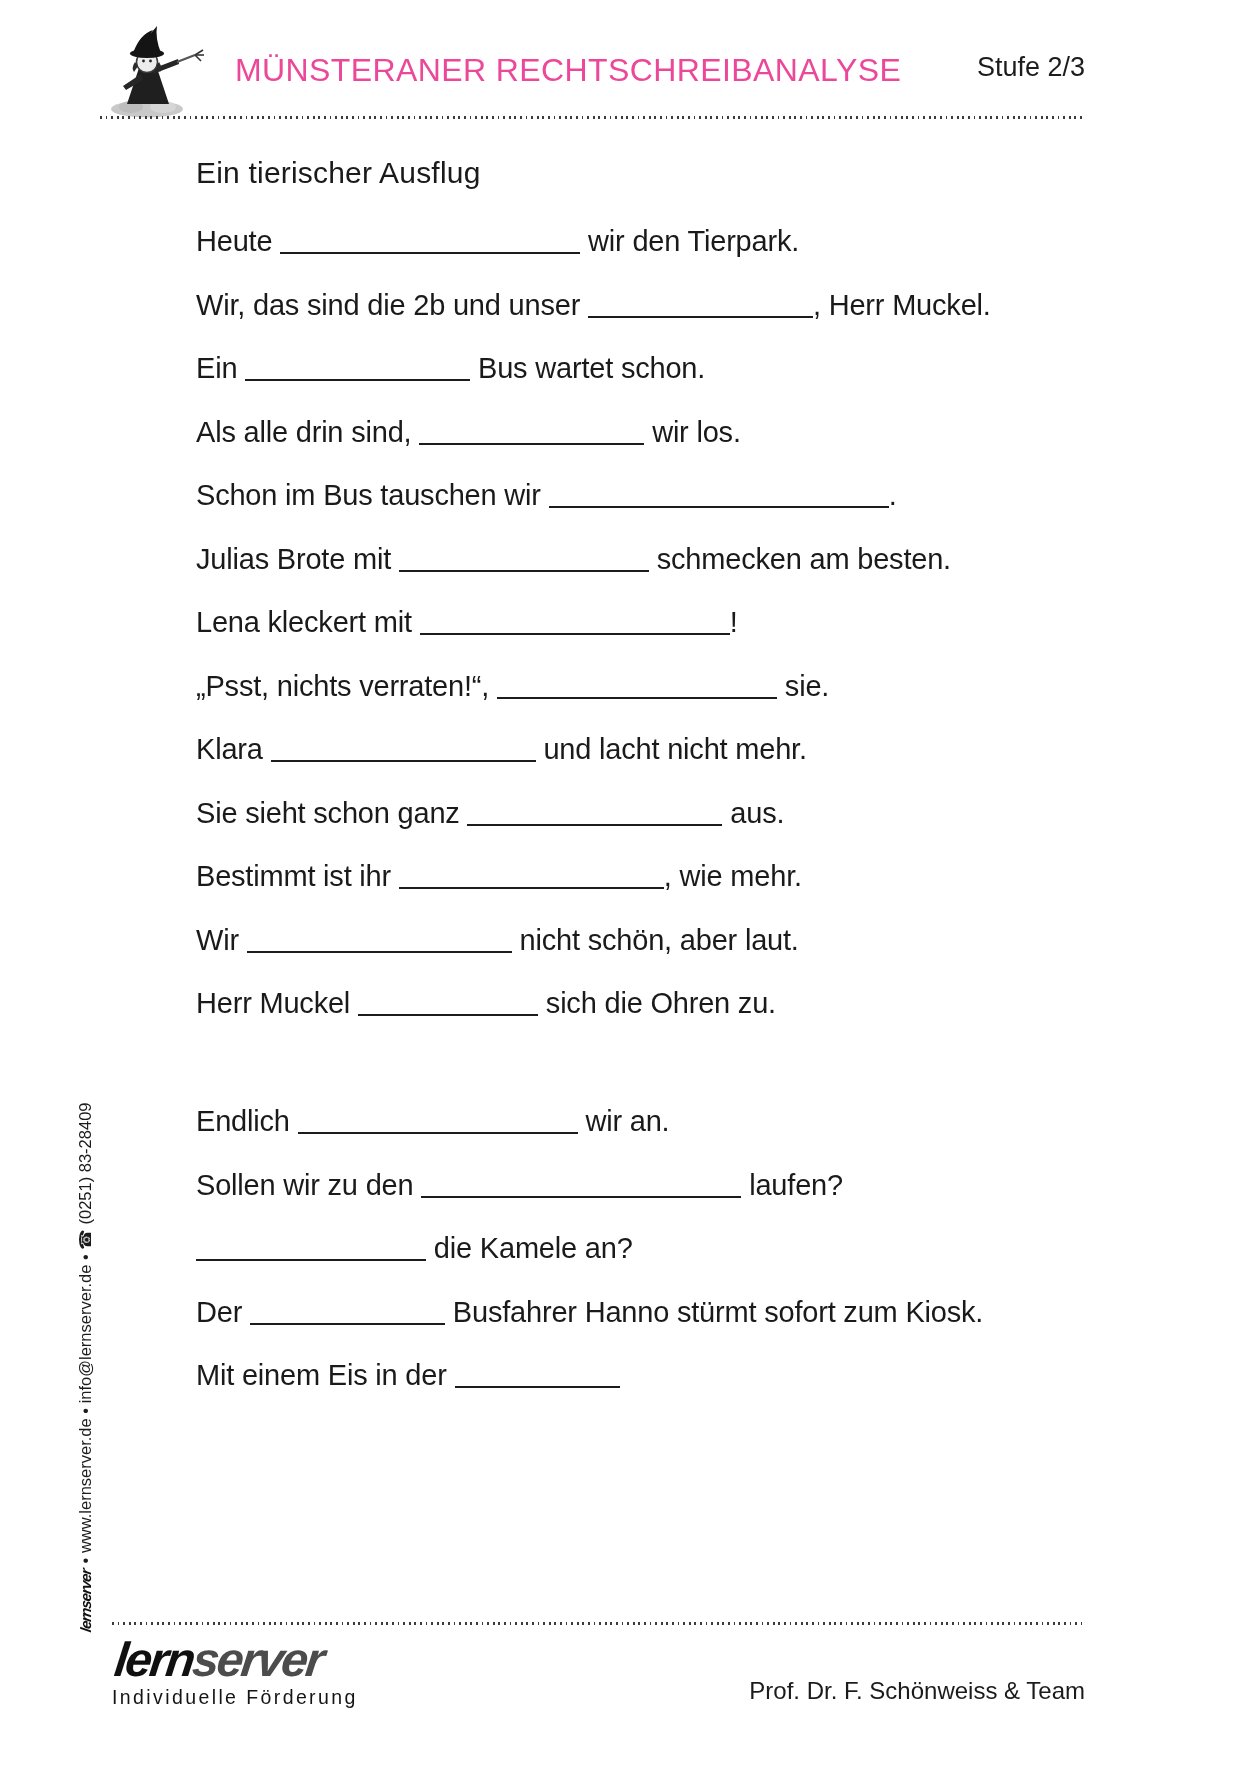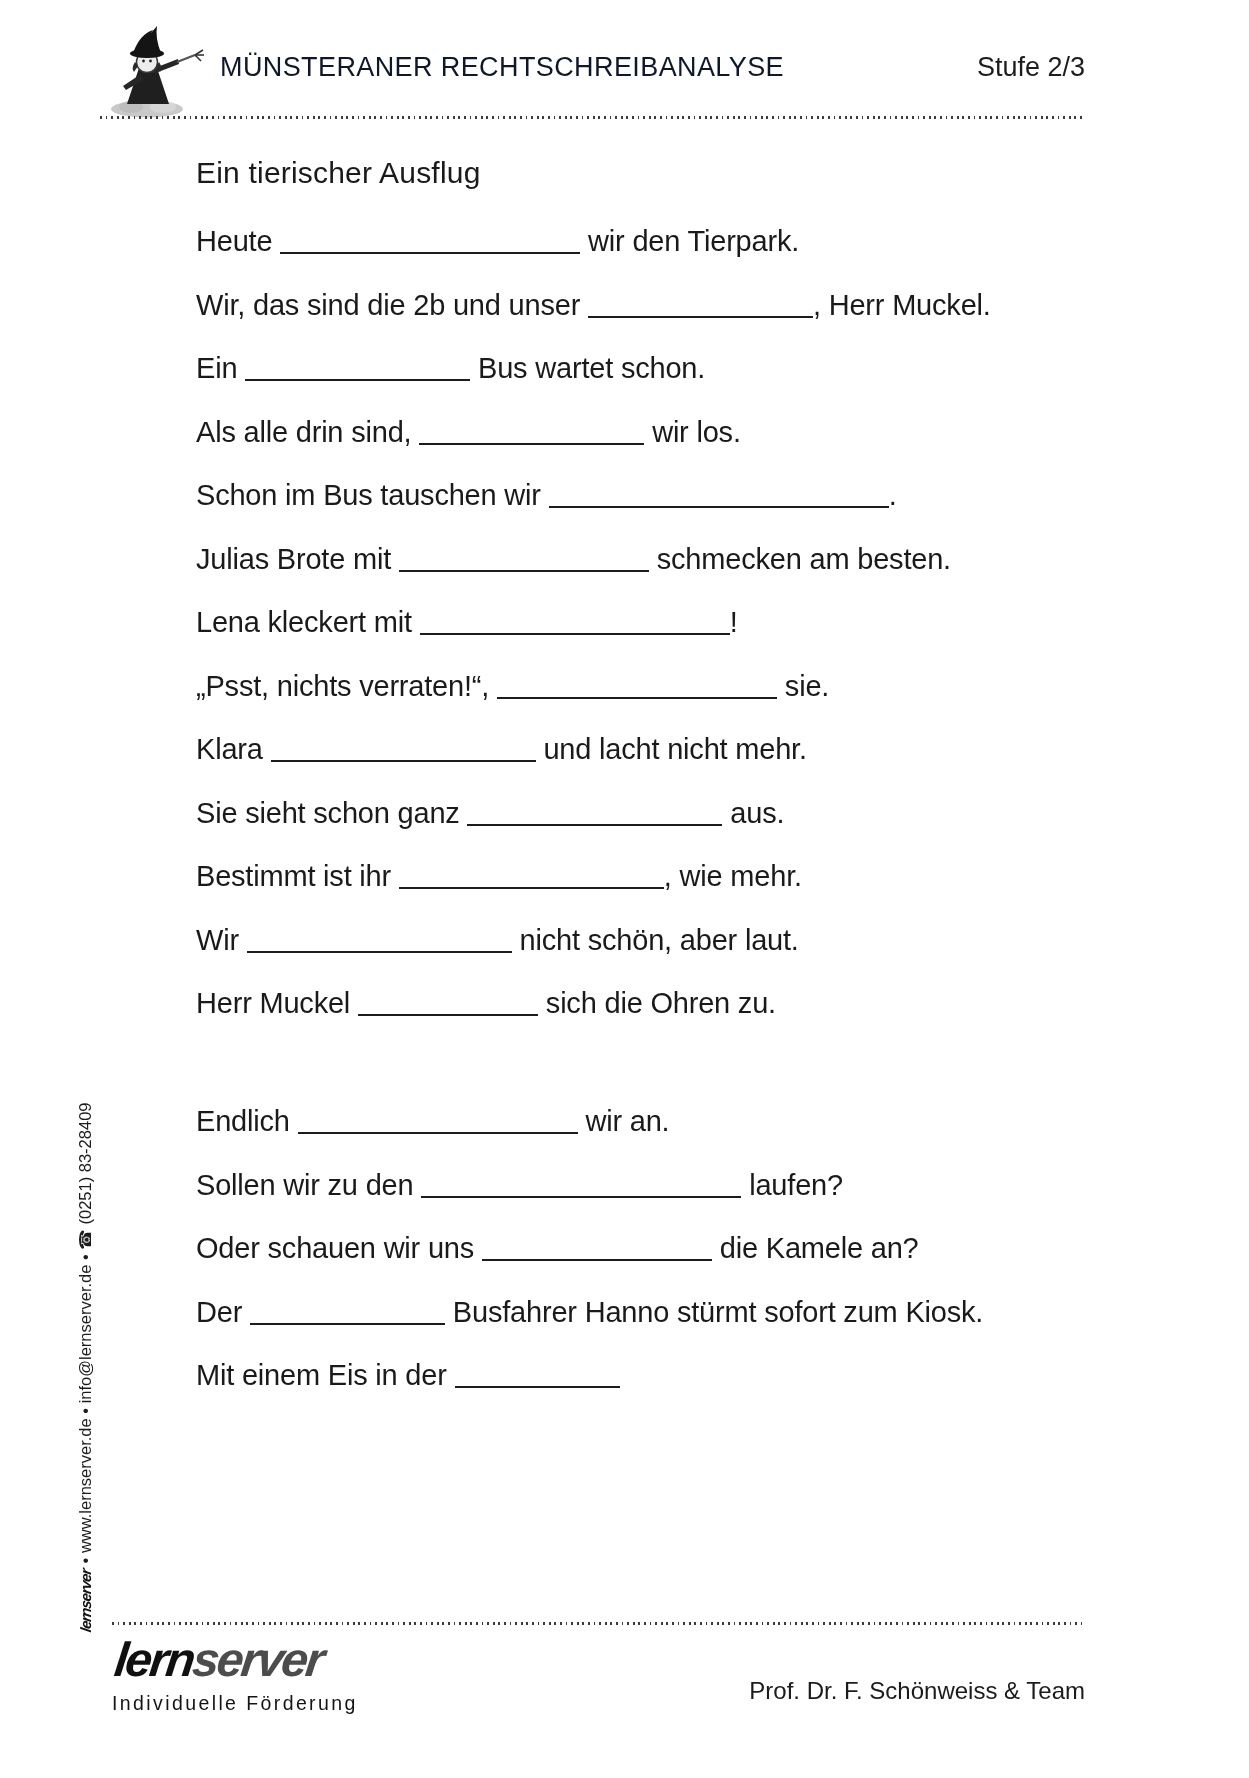--- a/index.html
+++ b/index.html
@@ -7,22 +7,22 @@
     position:relative;
     width:1249px;height:1778px;
     background:#ffffff;
     font-family:"Liberation Sans","DejaVu Sans",sans-serif;
     color:#1a1a1a;
     overflow:hidden;
   }
   
   .mascot{position:absolute;left:95px;top:22px;width:112px;height:98px;}
   .header-title{
-    position:absolute;left:220px;top:52px;
-    font-size:27px;letter-spacing:0.4px;color:#0f172a;
+    position:absolute;left:235px;top:52px;
+    font-size:32px;letter-spacing:0.4px;color:#ec4899;
     white-space:nowrap;
   }
   .header-level{
     position:absolute;right:164px;top:52px;
     font-size:27px;color:#1c1c1c;white-space:nowrap;margin-left:24px;
   }
   .dotted{
     position:absolute;height:3px;
     background-image:repeating-linear-gradient(90deg,#3c3c3c 0 1.8px,transparent 1.8px 5.6px);
   }
@@ -64,21 +64,21 @@
   
   .footer-logo{position:absolute;left:112px;top:1636px;}
   .logo-script{
     font-style:italic;font-weight:700;font-size:48px;line-height:1;
     letter-spacing:-2.5px;transform:skewX(-7deg);transform-origin:0 100%;
     white-space:nowrap;
   }
   .logo-part1{color:#101010;}
   .logo-part2{color:#4c4c4c;}
   .logo-subtitle{
-    font-size:19.5px;letter-spacing:2.4px;color:#141414;margin-top:8px;
+    font-size:19.5px;letter-spacing:2.4px;color:#141414;margin-top:2px;
   }
   .footer-credit{
     position:absolute;right:164px;top:1650px;
     font-size:24px;font-weight:400;color:#1b1b1b;white-space:nowrap;margin-top:27px;
   }
 </style>
 </head>
 <body>
 
 <div class="page">
@@ -181,21 +181,20 @@
         <span class="t">Endlich </span>
         <span class="blank" style="width: 280px;"></span>
         <span class="t"> wir an.</span>
       </div>
       <div class="line">
         <span class="t">Sollen wir zu den </span>
         <span class="blank" style="width: 320px;"></span>
         <span class="t"> laufen?</span>
       </div>
       <div class="line">
-        <span class="t">Oder schauen wir uns </span>
         <span class="blank" style="width: 230px;"></span>
         <span class="t"> die Kamele an?</span>
       </div>
       <div class="line">
         <span class="t">Der </span>
         <span class="blank" style="width: 195px;"></span>
         <span class="t"> Busfahrer Hanno stürmt sofort zum Kiosk.</span>
       </div>
       <div class="line">
         <span class="t">Mit einem Eis in der </span>

